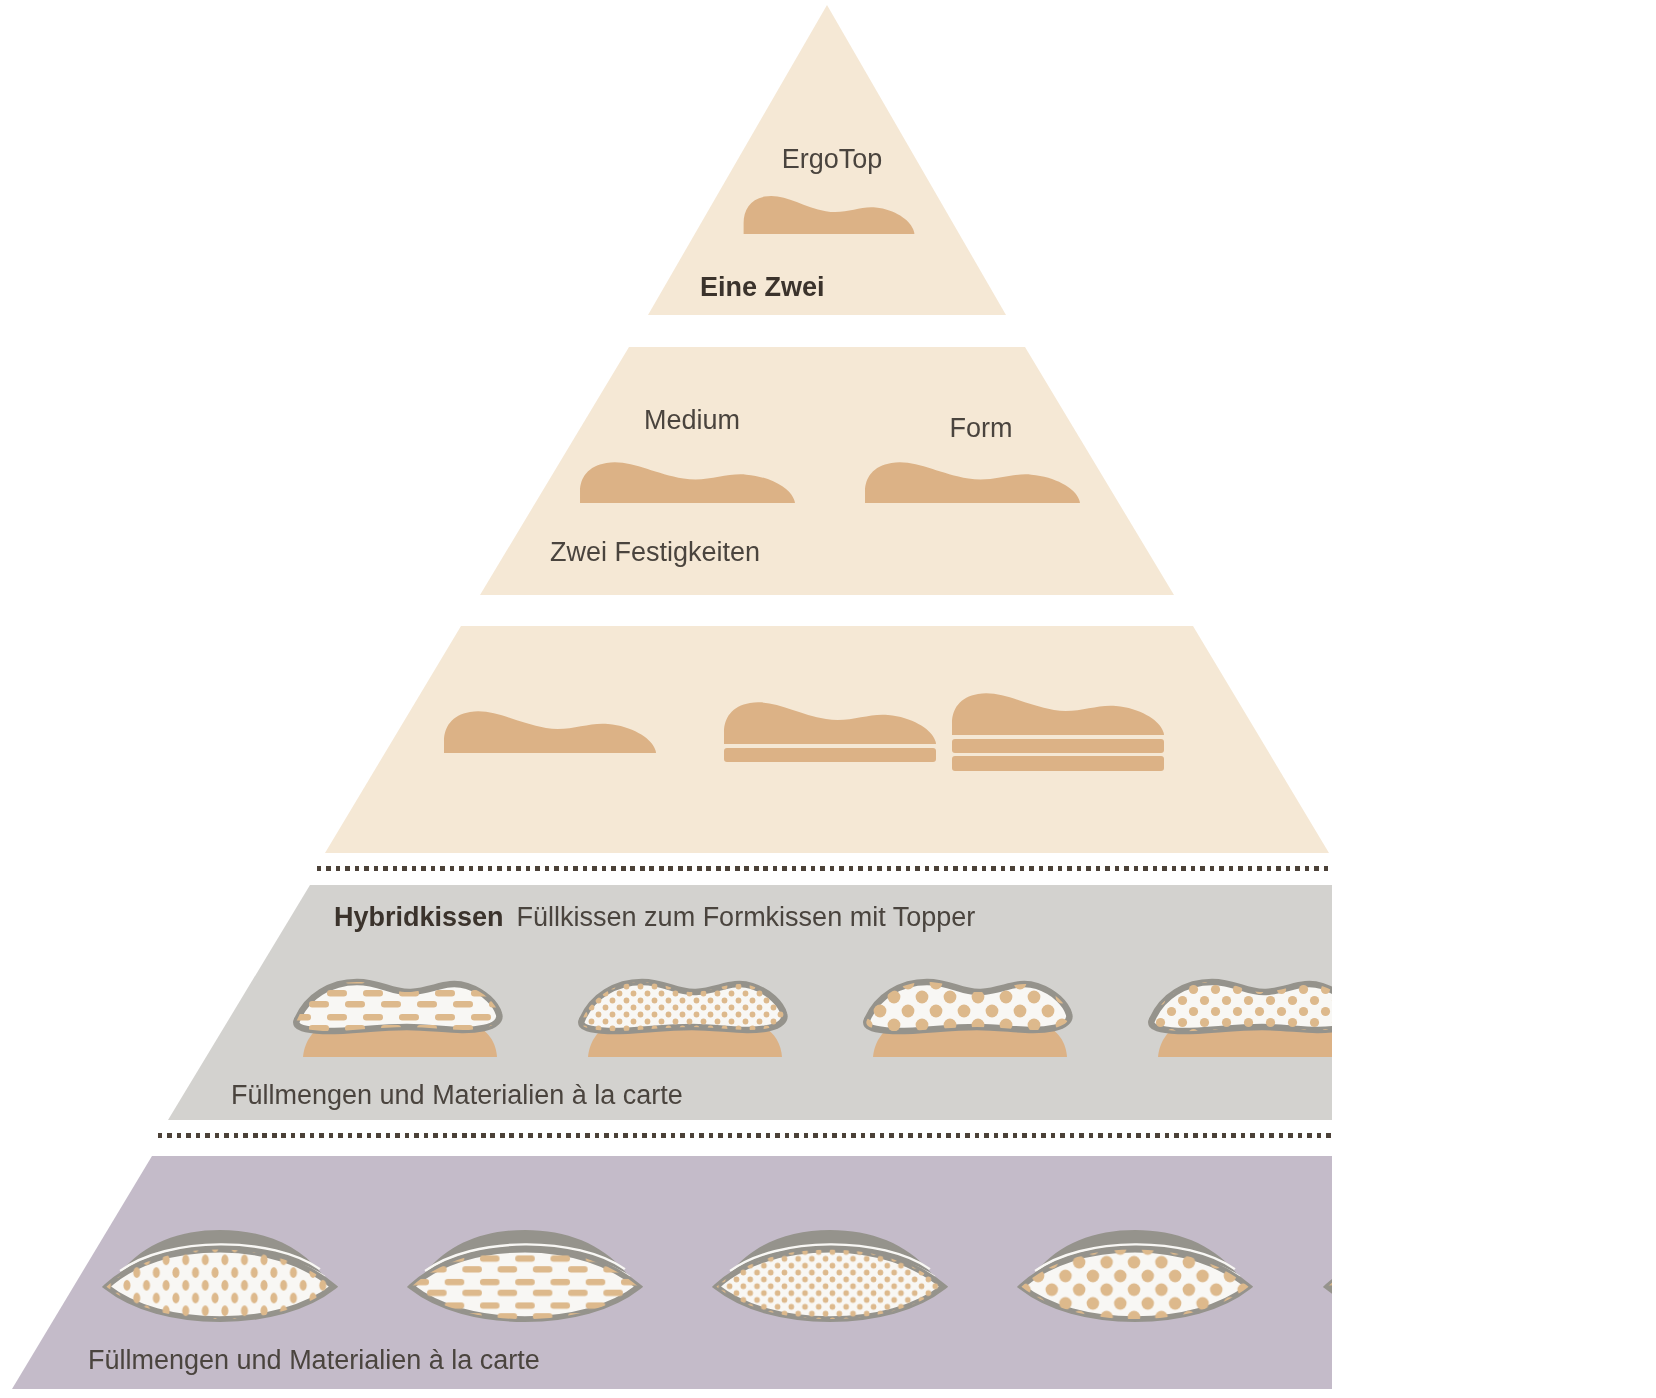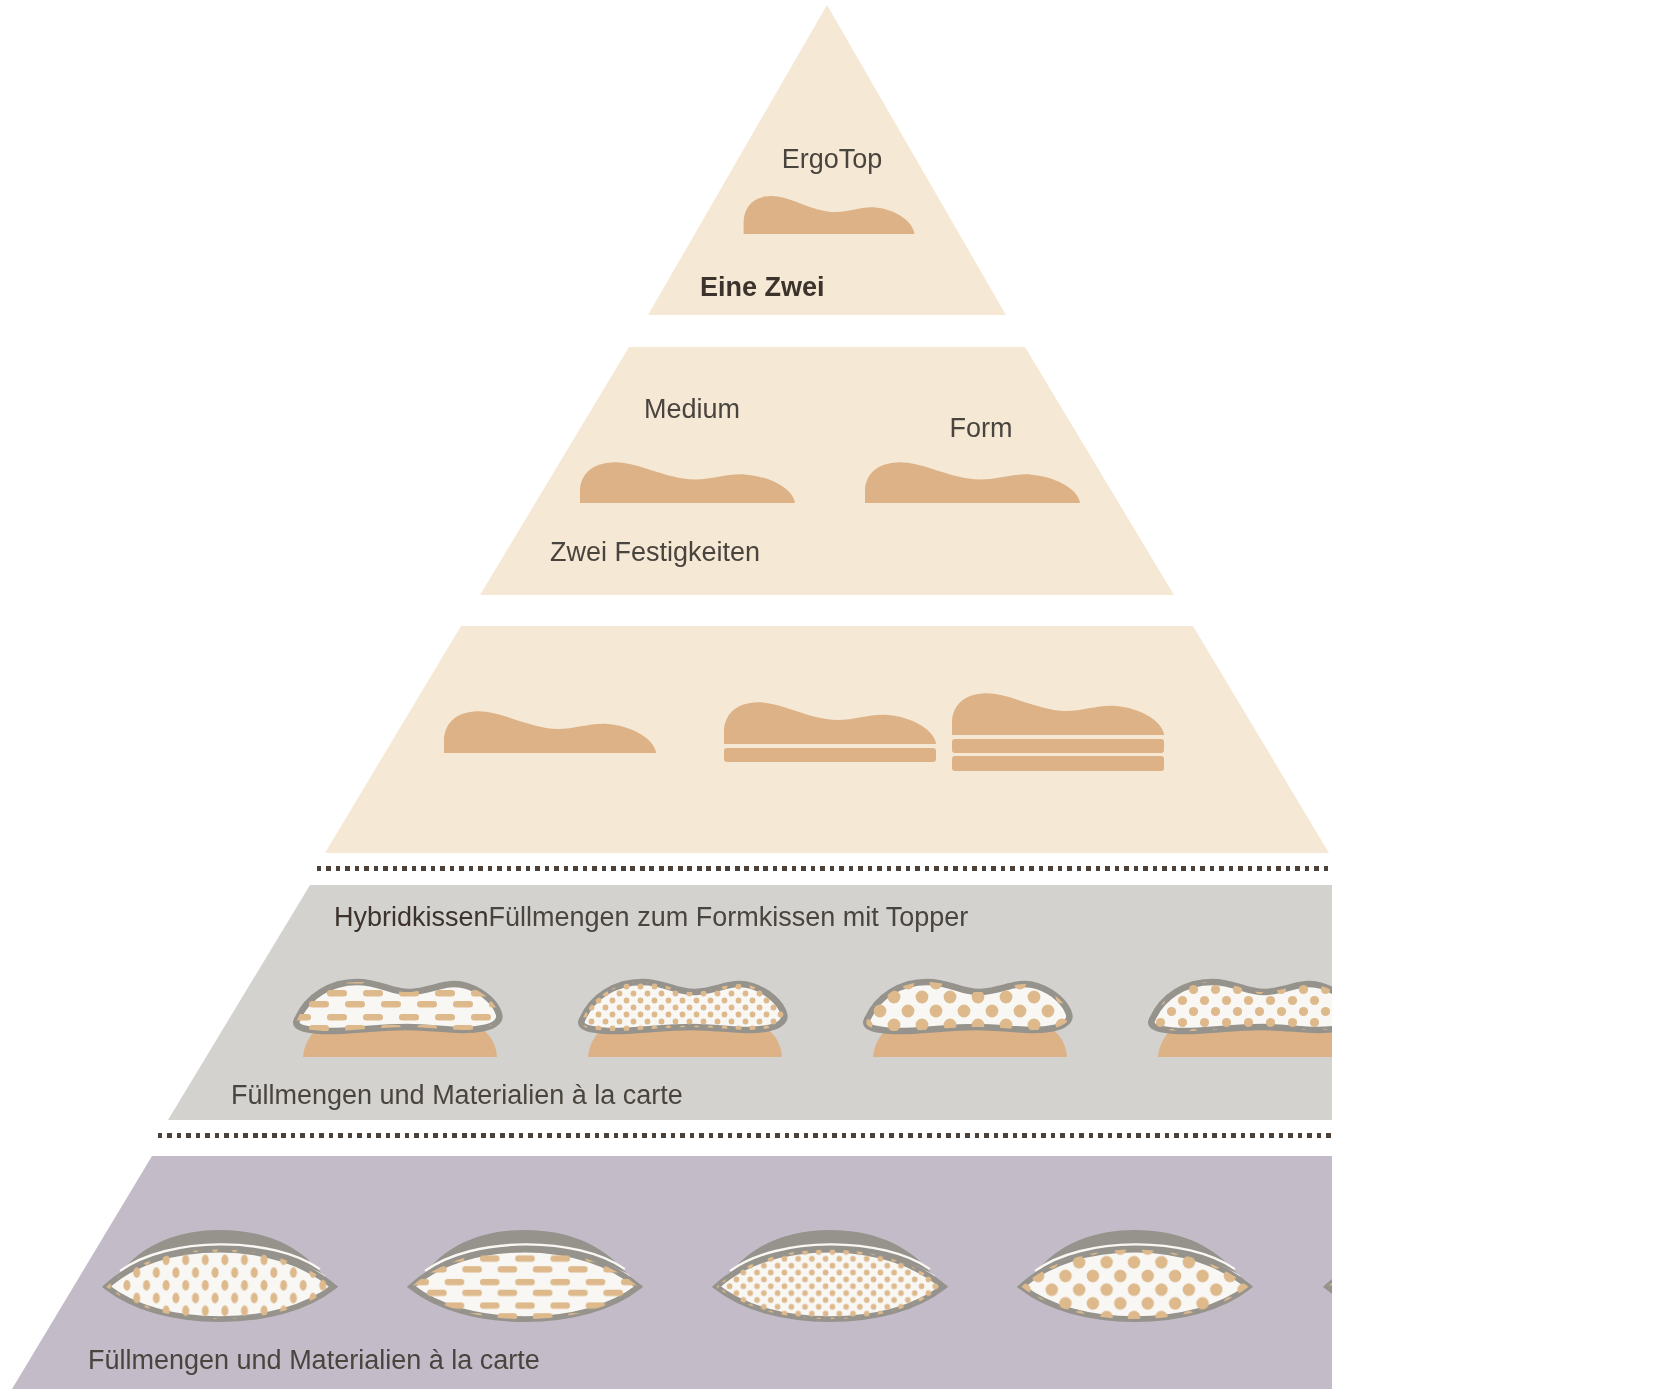--- a/index.html
+++ b/index.html
@@ -18,21 +18,21 @@
   .tier4{top:885px;height:235px;background:var(--gray-tier,#d3d2cf);
     clip-path:polygon(310px 0,1344px 0,1486px 235px,168px 235px);}
   .tier5{top:1156px;height:233px;background:var(--purple-tier,#c4bbc9);
     clip-path:polygon(152px 0,1502px 0,1642px 233px,12px 233px);}
   .sep{position:absolute;height:5px;
     background:repeating-linear-gradient(90deg,var(--dotted-line,#4b4138) 0 4.5px,transparent 4.5px 9.5px);}
   .sep1{top:866px;left:317px;width:1020px;}
   .sep2{top:1133px;left:158px;width:1338px;}
   .label{position:absolute;font-size:27px;line-height:1.15;white-space:nowrap;color:var(--text,#4a443e);}
   .label.center{transform:translateX(-50%);}
-  .label b,.label .bold{font-weight:400;color:var(--text-bold,#3b332c);}
+  .label b,.label .bold{font-weight:700;color:var(--text-bold,#3b332c);padding-right:13px;}
   .label.boldonly{font-weight:700;color:var(--text-bold,#3b332c);}
   .art{position:absolute;display:block;}
   .defs{position:absolute;width:0;height:0;}
 </style>
 </head>
 <body>
 
 <div class="stage">
 
   <svg class="defs" aria-hidden="true">
@@ -69,21 +69,21 @@
 
   <div class="sep sep1"></div>
   <div class="sep sep2"></div>
 
   <div class="label center" style="left:832px;top:144px">ErgoTop</div>
   <svg class="art" style="left:742px;top:192px" width="174" height="42" viewBox="0 0 216 46" preserveAspectRatio="none">
     <path d="M2,46 L2,34 C2,20 10,8 28,5 C52,1 74,16 104,21 C128,25 146,15 166,17 C190,19 208,31 212,40 C213,42 214,44 214,46 Z" style="fill:var(--tan,#dcb286)"></path>
   </svg>
   <div class="label boldonly" style="left:700px;top:272px">Eine Zwei</div>
 
-  <div class="label center" style="left:692px;top:394px">Medium</div>
+  <div class="label center" style="left:692px;top:405px">Medium</div>
   <div class="label center" style="left:981px;top:413px">Form</div>
   <svg class="art" style="left:578px;top:458px" width="219" height="45" viewBox="0 0 216 46" preserveAspectRatio="none">
     <path d="M2,46 L2,34 C2,20 10,8 28,5 C52,1 74,16 104,21 C128,25 146,15 166,17 C190,19 208,31 212,40 C213,42 214,44 214,46 Z" style="fill:var(--tan,#dcb286)"></path>
   </svg>
   <svg class="art" style="left:863px;top:458px" width="219" height="45" viewBox="0 0 216 46" preserveAspectRatio="none">
     <path d="M2,46 L2,34 C2,20 10,8 28,5 C52,1 74,16 104,21 C128,25 146,15 166,17 C190,19 208,31 212,40 C213,42 214,44 214,46 Z" style="fill:var(--tan,#dcb286)"></path>
   </svg>
   <div class="label" style="left:550px;top:537px">Zwei Festigkeiten</div>
 
   <svg class="art" style="left:442px;top:707px" width="216" height="46" viewBox="0 0 216 46" preserveAspectRatio="none">
@@ -93,21 +93,21 @@
     <path d="M2,46 L2,34 C2,20 10,8 28,5 C52,1 74,16 104,21 C128,25 146,15 166,17 C190,19 208,31 212,40 C213,42 214,44 214,46 Z" style="fill:var(--tan,#dcb286)"></path>
     <rect x="2" y="50" width="212" height="14" rx="3" style="fill:var(--tan,#dcb286)"></rect>
   </svg>
   <svg class="art" style="left:950px;top:689px" width="216" height="82" viewBox="0 0 216 82" preserveAspectRatio="none">
     <path d="M2,46 L2,34 C2,20 10,8 28,5 C52,1 74,16 104,21 C128,25 146,15 166,17 C190,19 208,31 212,40 C213,42 214,44 214,46 Z" style="fill:var(--tan,#dcb286)"></path>
     <rect x="2" y="50" width="212" height="14" rx="3" style="fill:var(--tan,#dcb286)"></rect>
     <rect x="2" y="67" width="212" height="15" rx="3" style="fill:var(--tan,#dcb286)"></rect>
   </svg>
 
   <div class="label" style="left:334px;top:902px">
-    <span class="bold">Hybridkissen</span><span>Füllmengen zum Formkissen mit Topper</span>
+    <span class="bold">Hybridkissen</span><span>Füllkissen zum Formkissen mit Topper</span>
   </div>
 
   <svg class="art" style="left:289px;top:962px" width="222" height="95" viewBox="0 0 222 95">
     <path d="M14,95 C16,74 30,60 58,53 C98,45 152,50 182,61 C200,68 207,81 208,95 Z" style="fill:var(--tan,#dcb286)"></path>
     <path d="M8,58 C18,34 42,20 68,20 C92,20 102,31 122,30 C146,28 158,18 178,24 C196,30 207,42 210,52 C212,58 206,64 195,66 C172,71 148,65 118,65 C88,65 56,70 34,69 C18,68 4,66 8,58 Z" style="fill:var(--pillow-fill,#f8f7f4);stroke:var(--outline,#95938c);stroke-width:6.5"></path>
     <path d="M8,58 C18,34 42,20 68,20 C92,20 102,31 122,30 C146,28 158,18 178,24 C196,30 207,42 210,52 C212,58 206,64 195,66 C172,71 148,65 118,65 C88,65 56,70 34,69 C18,68 4,66 8,58 Z" fill="url(#pat-dash)"></path>
   </svg>
   <svg class="art" style="left:574px;top:962px" width="222" height="95" viewBox="0 0 222 95">
     <path d="M14,95 C16,74 30,60 58,53 C98,45 152,50 182,61 C200,68 207,81 208,95 Z" style="fill:var(--tan,#dcb286)"></path>
     <path d="M8,58 C18,34 42,20 68,20 C92,20 102,31 122,30 C146,28 158,18 178,24 C196,30 207,42 210,52 C212,58 206,64 195,66 C172,71 148,65 118,65 C88,65 56,70 34,69 C18,68 4,66 8,58 Z" style="fill:var(--pillow-fill,#f8f7f4);stroke:var(--outline,#95938c);stroke-width:6.5"></path>

